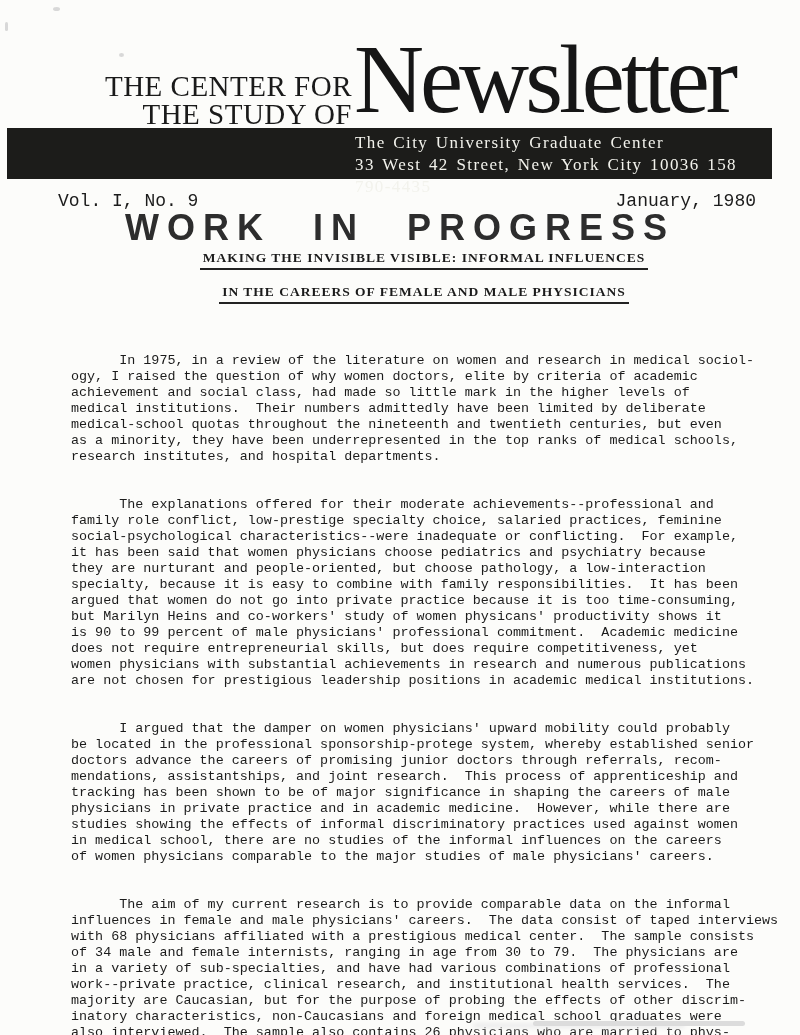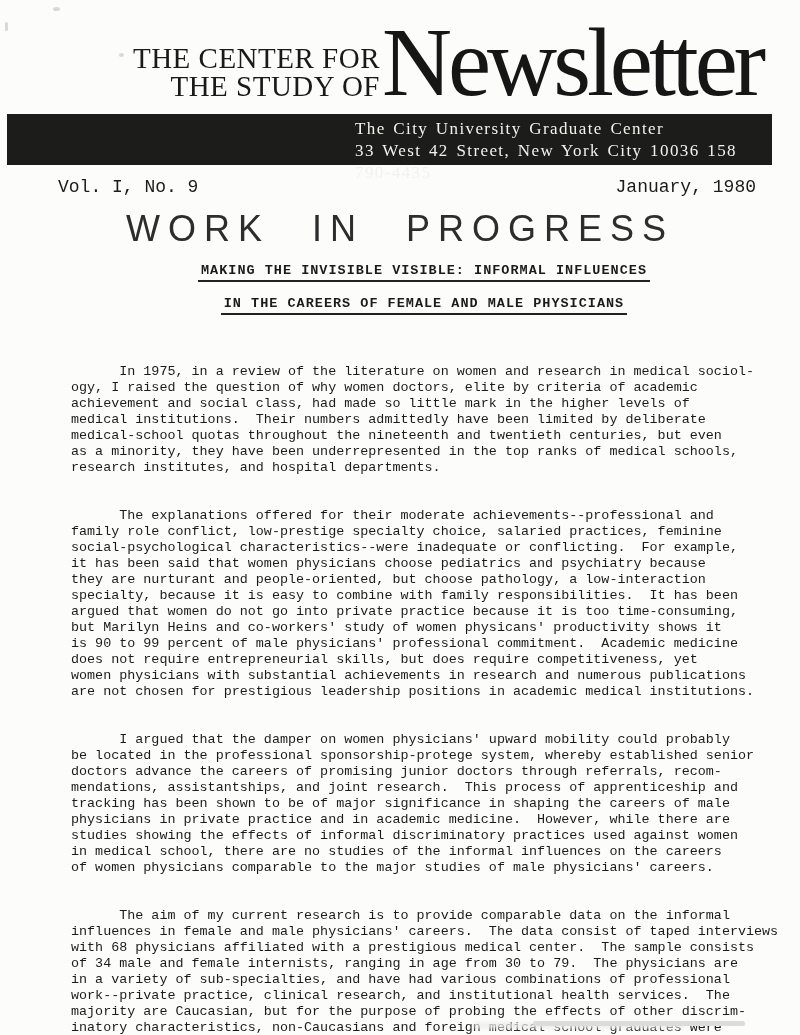--- a/index.html
+++ b/index.html
@@ -9,24 +9,23 @@
     height: 1035px;
     margin: 0 auto;
     background: #fcfcfa;
     overflow: hidden;
     color: #1b1b1b;
   }
 
   
   .masthead {
     display: flex;
-    align-items: center;
+    align-items: flex-end;
     height: 112px;
-    padding-top: 2px;
-    margin-left: 28px;
+    padding-top: 16px;
   }
   .org {
     width: 352px;
     padding-top: 28px;
     text-align: right;
     font-family: "Liberation Serif", serif;
     font-size: 29px;
     line-height: 28px;
     letter-spacing: 0.5px;
     color: #1a1a1a;
@@ -66,33 +65,33 @@
     padding: 0 44px 0 58px;
     margin-top: 14px;
     font-family: "Liberation Mono", monospace;
     font-size: 18px;
     line-height: 16px;
     color: #1c1c1c;
   }
 
   
   .wip-title {
-    margin: 17px;
+    margin: 2px;
     text-align: center;
     font-family: "Liberation Sans", sans-serif;
-    font-weight: 400;
+    font-weight: 700;
     font-size: 36px;
     line-height: 34px;
     letter-spacing: 8px;
     word-spacing: 24px;
     color: #2d2d2d;
   }
   .subtitle {
     text-align: center;
-    font-family: Liberation Mono, monospace;
+    font-family: Liberation Serif, serif;
     font-weight: bold;
     font-size: 13.5px;
     letter-spacing: 1px;
     color: #1b1b1b;
     margin-top: 5px;
     margin-left: 48px;
   }
   .subtitle.second { margin-top: 14px; }
   .underlined {
     display: inline-block;

